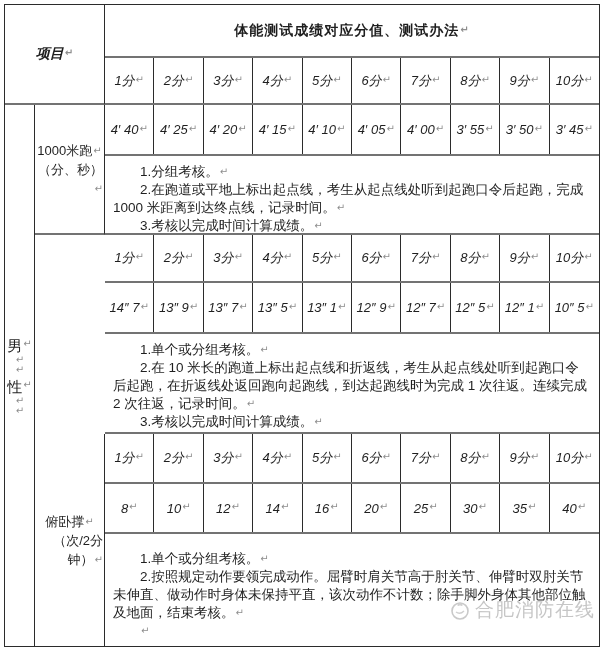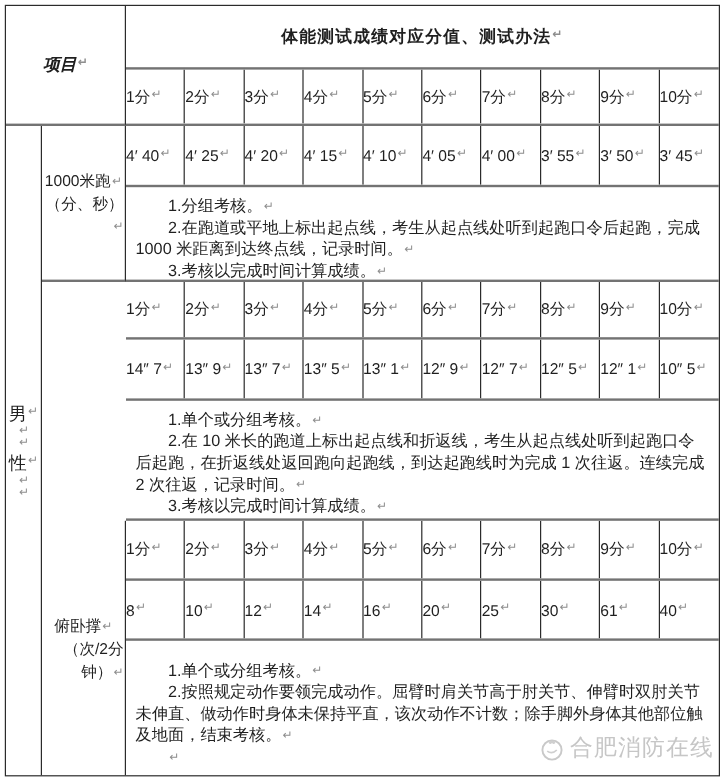--- a/index.html
+++ b/index.html
@@ -49,23 +49,24 @@
   #project-cell { font-size: 14px; }
   #main-title-cell { font-size: 14px; letter-spacing: 1px; }
 
   
   .score-row {
     display: grid;
     grid-template-columns: repeat(10, 1fr);
   }
   .score-row .score-cell {
     box-sizing: border-box;
-    display: flex; align-items: center; 
+    display: flex; align-items: center; justify-content: center;
     font-size: 13px;
     white-space: nowrap;
+    font-style: italic;
   }
   .score-row .score-cell:not(:last-child) { border-right: 1px solid #2b2b2b; }
 
   
   #gender-cell {
     display: flex; flex-direction: column;
     align-items: center; justify-content: center;
     font-size: 15px;
     line-height: 21px;
   }
@@ -88,21 +89,21 @@
     line-height: 18px;
     padding: 7px 8px 0 8px;
     position: relative;
   }
   .method p { margin: 0; text-indent: 2em; }
   #method-pushups { padding-top: 16px; }
 
   
   #watermark {
     position: absolute;
-    right: 4px; bottom: 11px;
+    right: 4px; bottom: 25px;
     display: flex; align-items: center; gap: 4px;
     color: #c6c6c6;
     font-size: 19px;
     letter-spacing: 1px;
     white-space: nowrap;
   }
   #watermark svg { display: block; }
 </style>
 </head>
 <body>
@@ -408,21 +409,21 @@
         </div>
         <div class="score-cell">
           <span>25</span>
           <span class="mark">↵</span>
         </div>
         <div class="score-cell">
           <span>30</span>
           <span class="mark">↵</span>
         </div>
         <div class="score-cell">
-          <span>61</span>
+          <span>35</span>
           <span class="mark">↵</span>
         </div>
         <div class="score-cell">
           <span>40</span>
           <span class="mark">↵</span>
         </div>
       </div>
 
     <div class="cell method" id="method-pushups" style="grid-area: 10 / 3 / 11 / 13;">
       <p><span>1.单个或分组考核。</span><span class="mark">↵</span></p>

